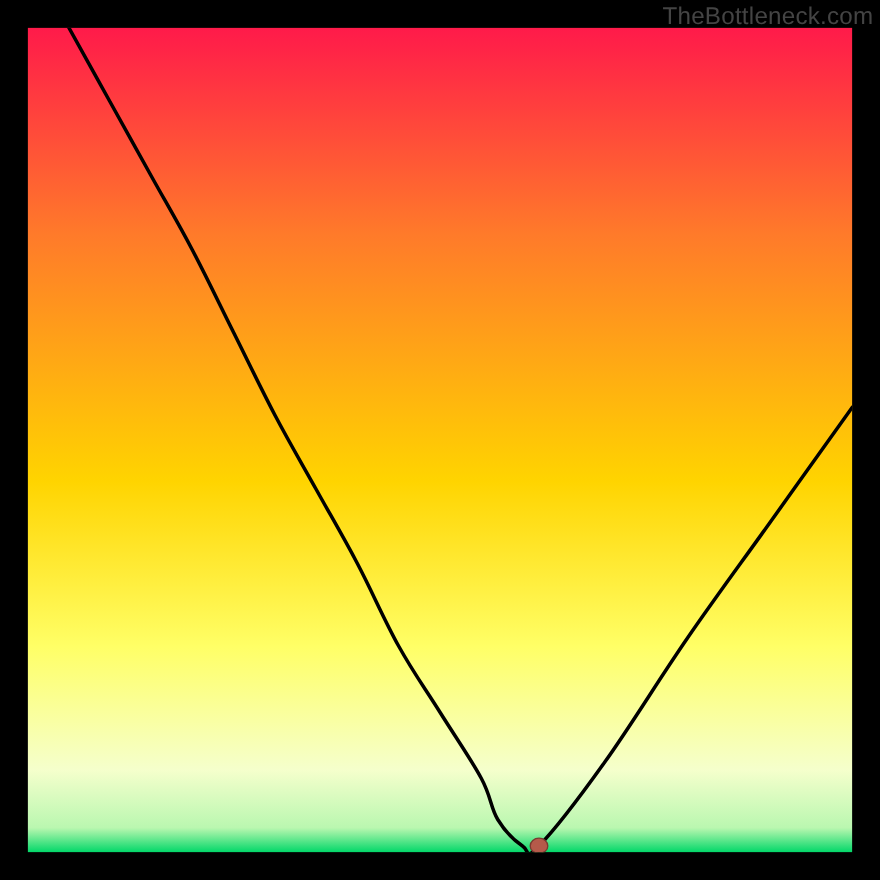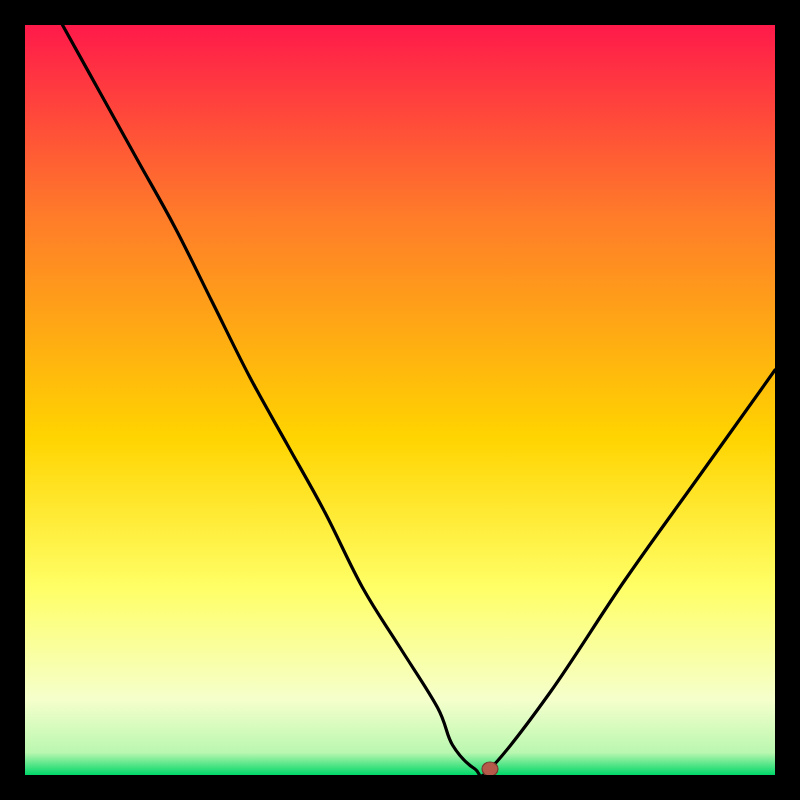--- a/index.html
+++ b/index.html
@@ -45,20 +45,21 @@
     position: absolute;
     left: 0; top: 0;
     width: 750px;
     height: 750px;
   }
 </style>
 </head>
 <body>
 <div class="frame">
 
+  <div class="watermark">TheBottleneck.com</div>
 
   <div class="plot-area">
     <svg class="bg" viewBox="0 0 750 750" preserveAspectRatio="none">
       <defs>
         <linearGradient id="grad" x1="0" y1="0" x2="0" y2="1">
             <stop offset="0%" stop-color="#ff1a4a"></stop>
             <stop offset="25%" stop-color="#ff7a2a"></stop>
             <stop offset="55.00000000000001%" stop-color="#ffd400"></stop>
             <stop offset="75%" stop-color="#ffff66"></stop>
             <stop offset="90%" stop-color="#f5ffcc"></stop>

